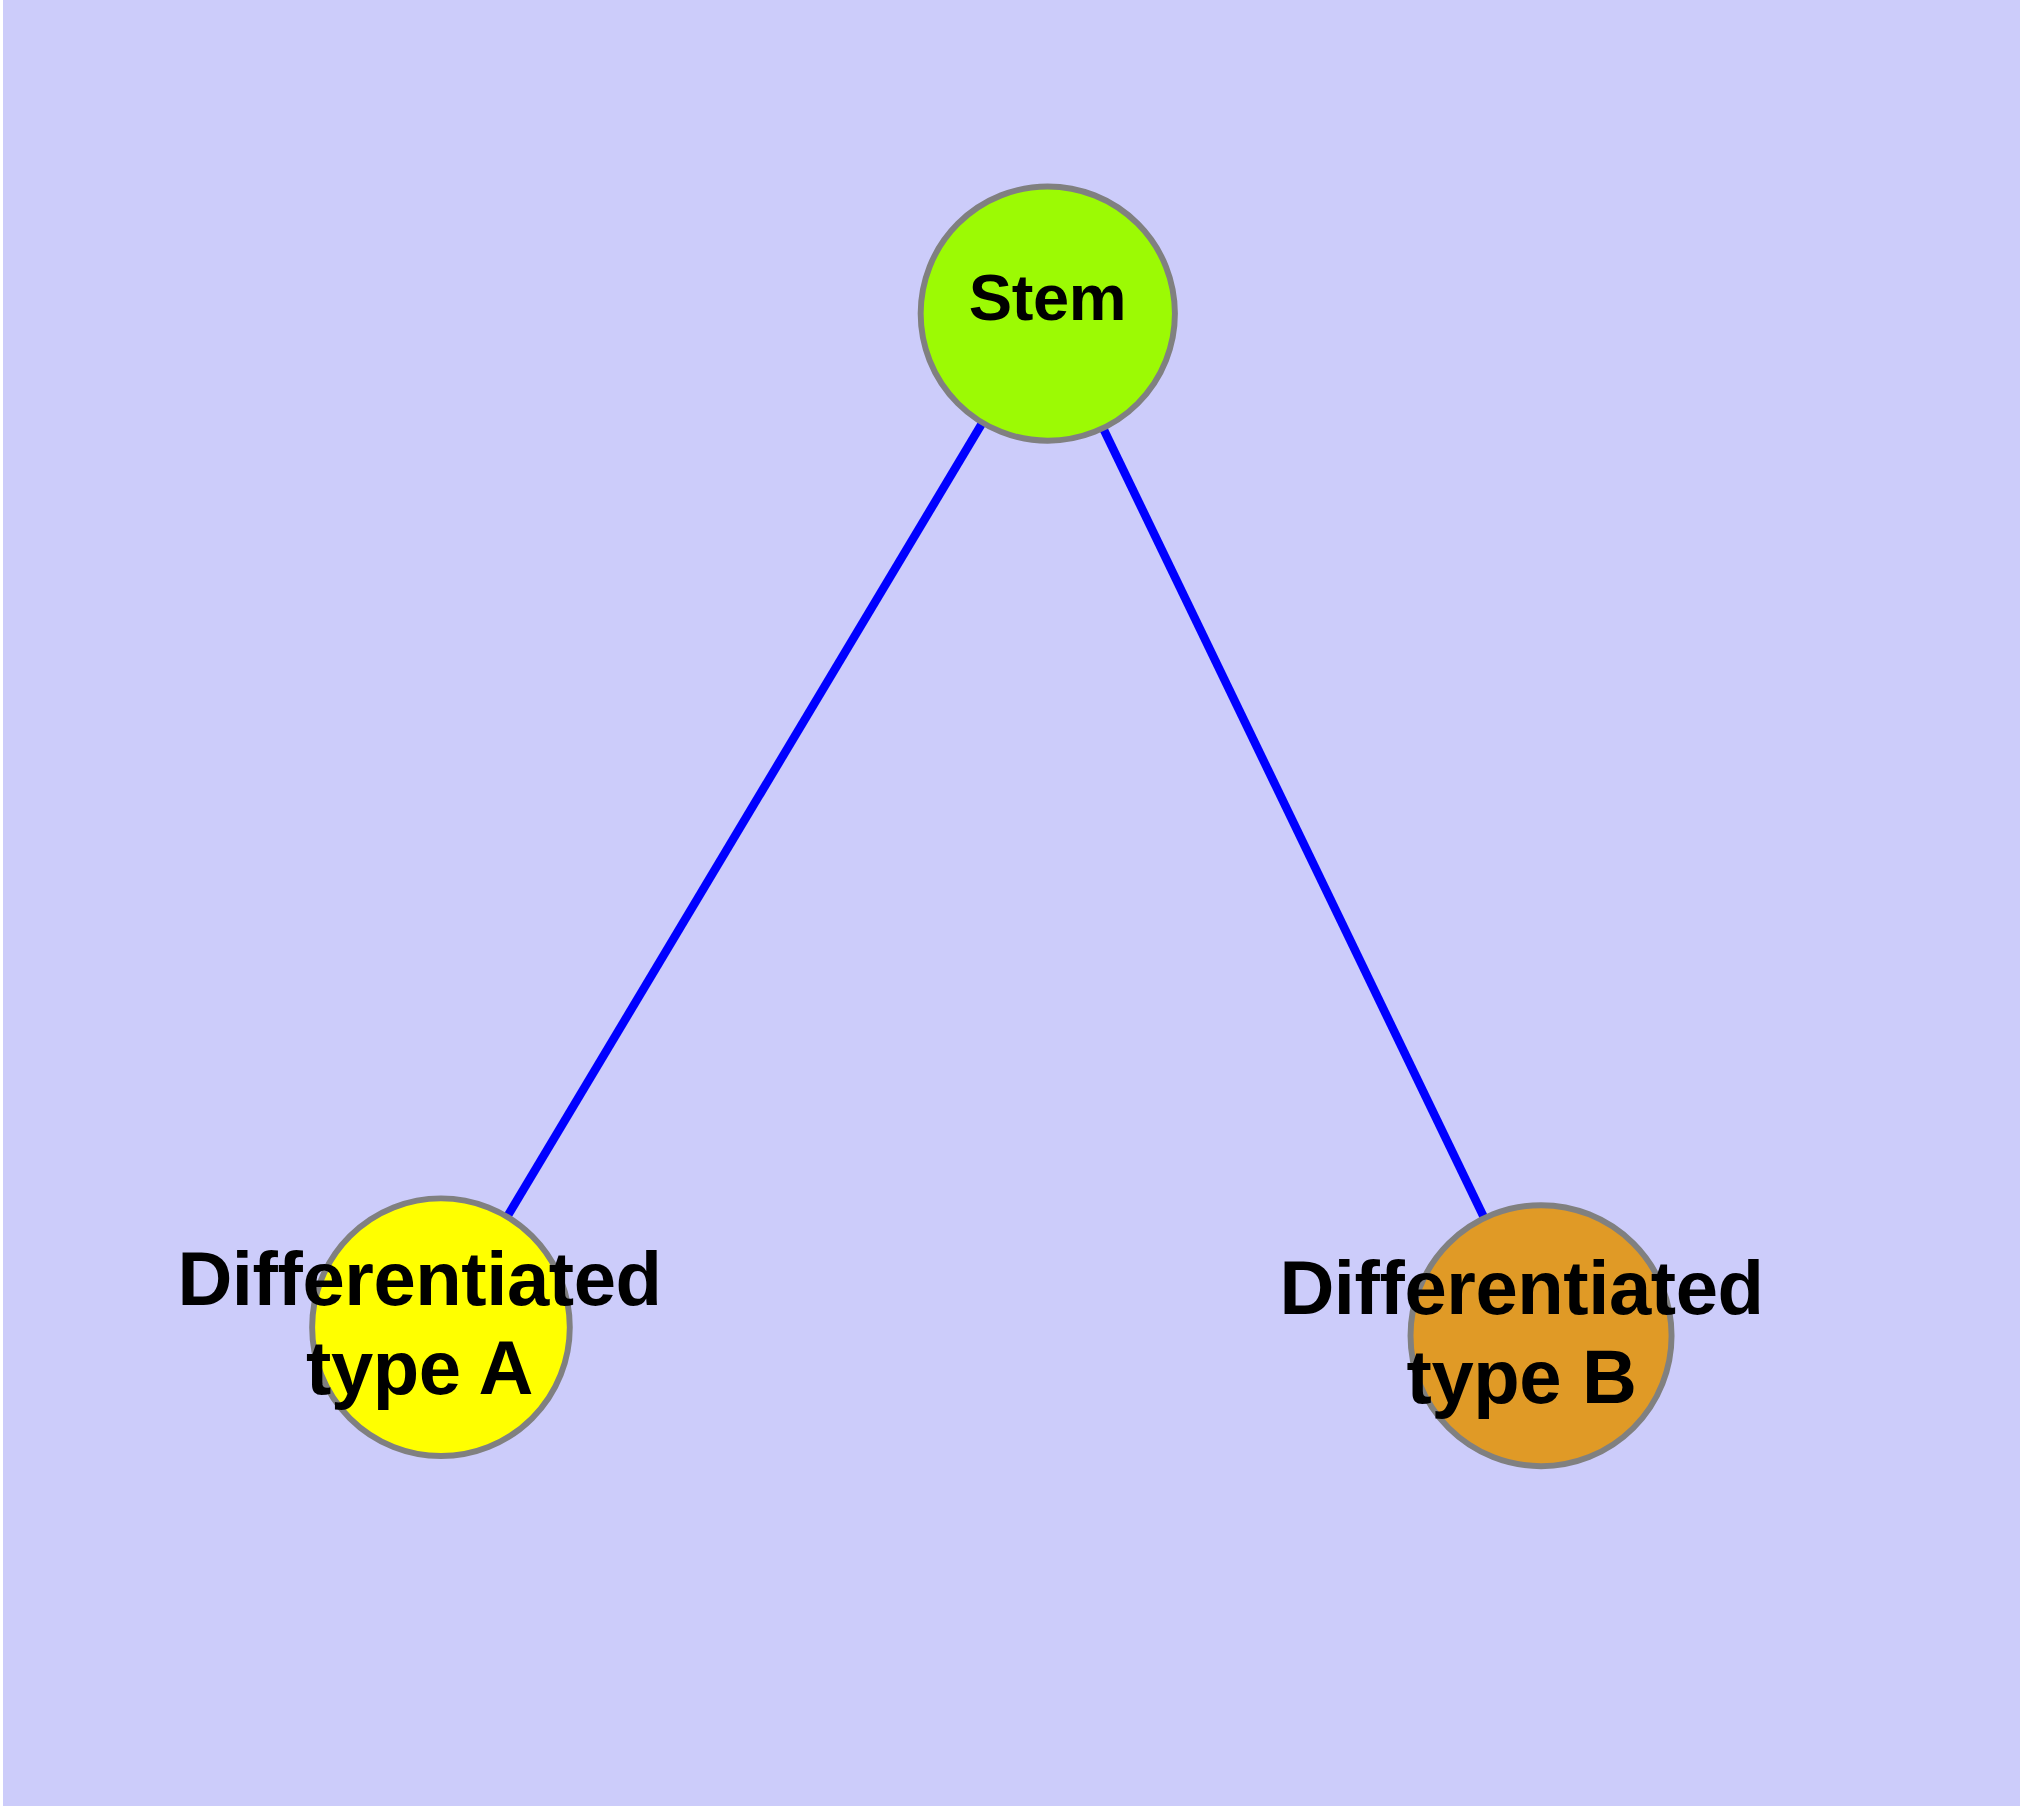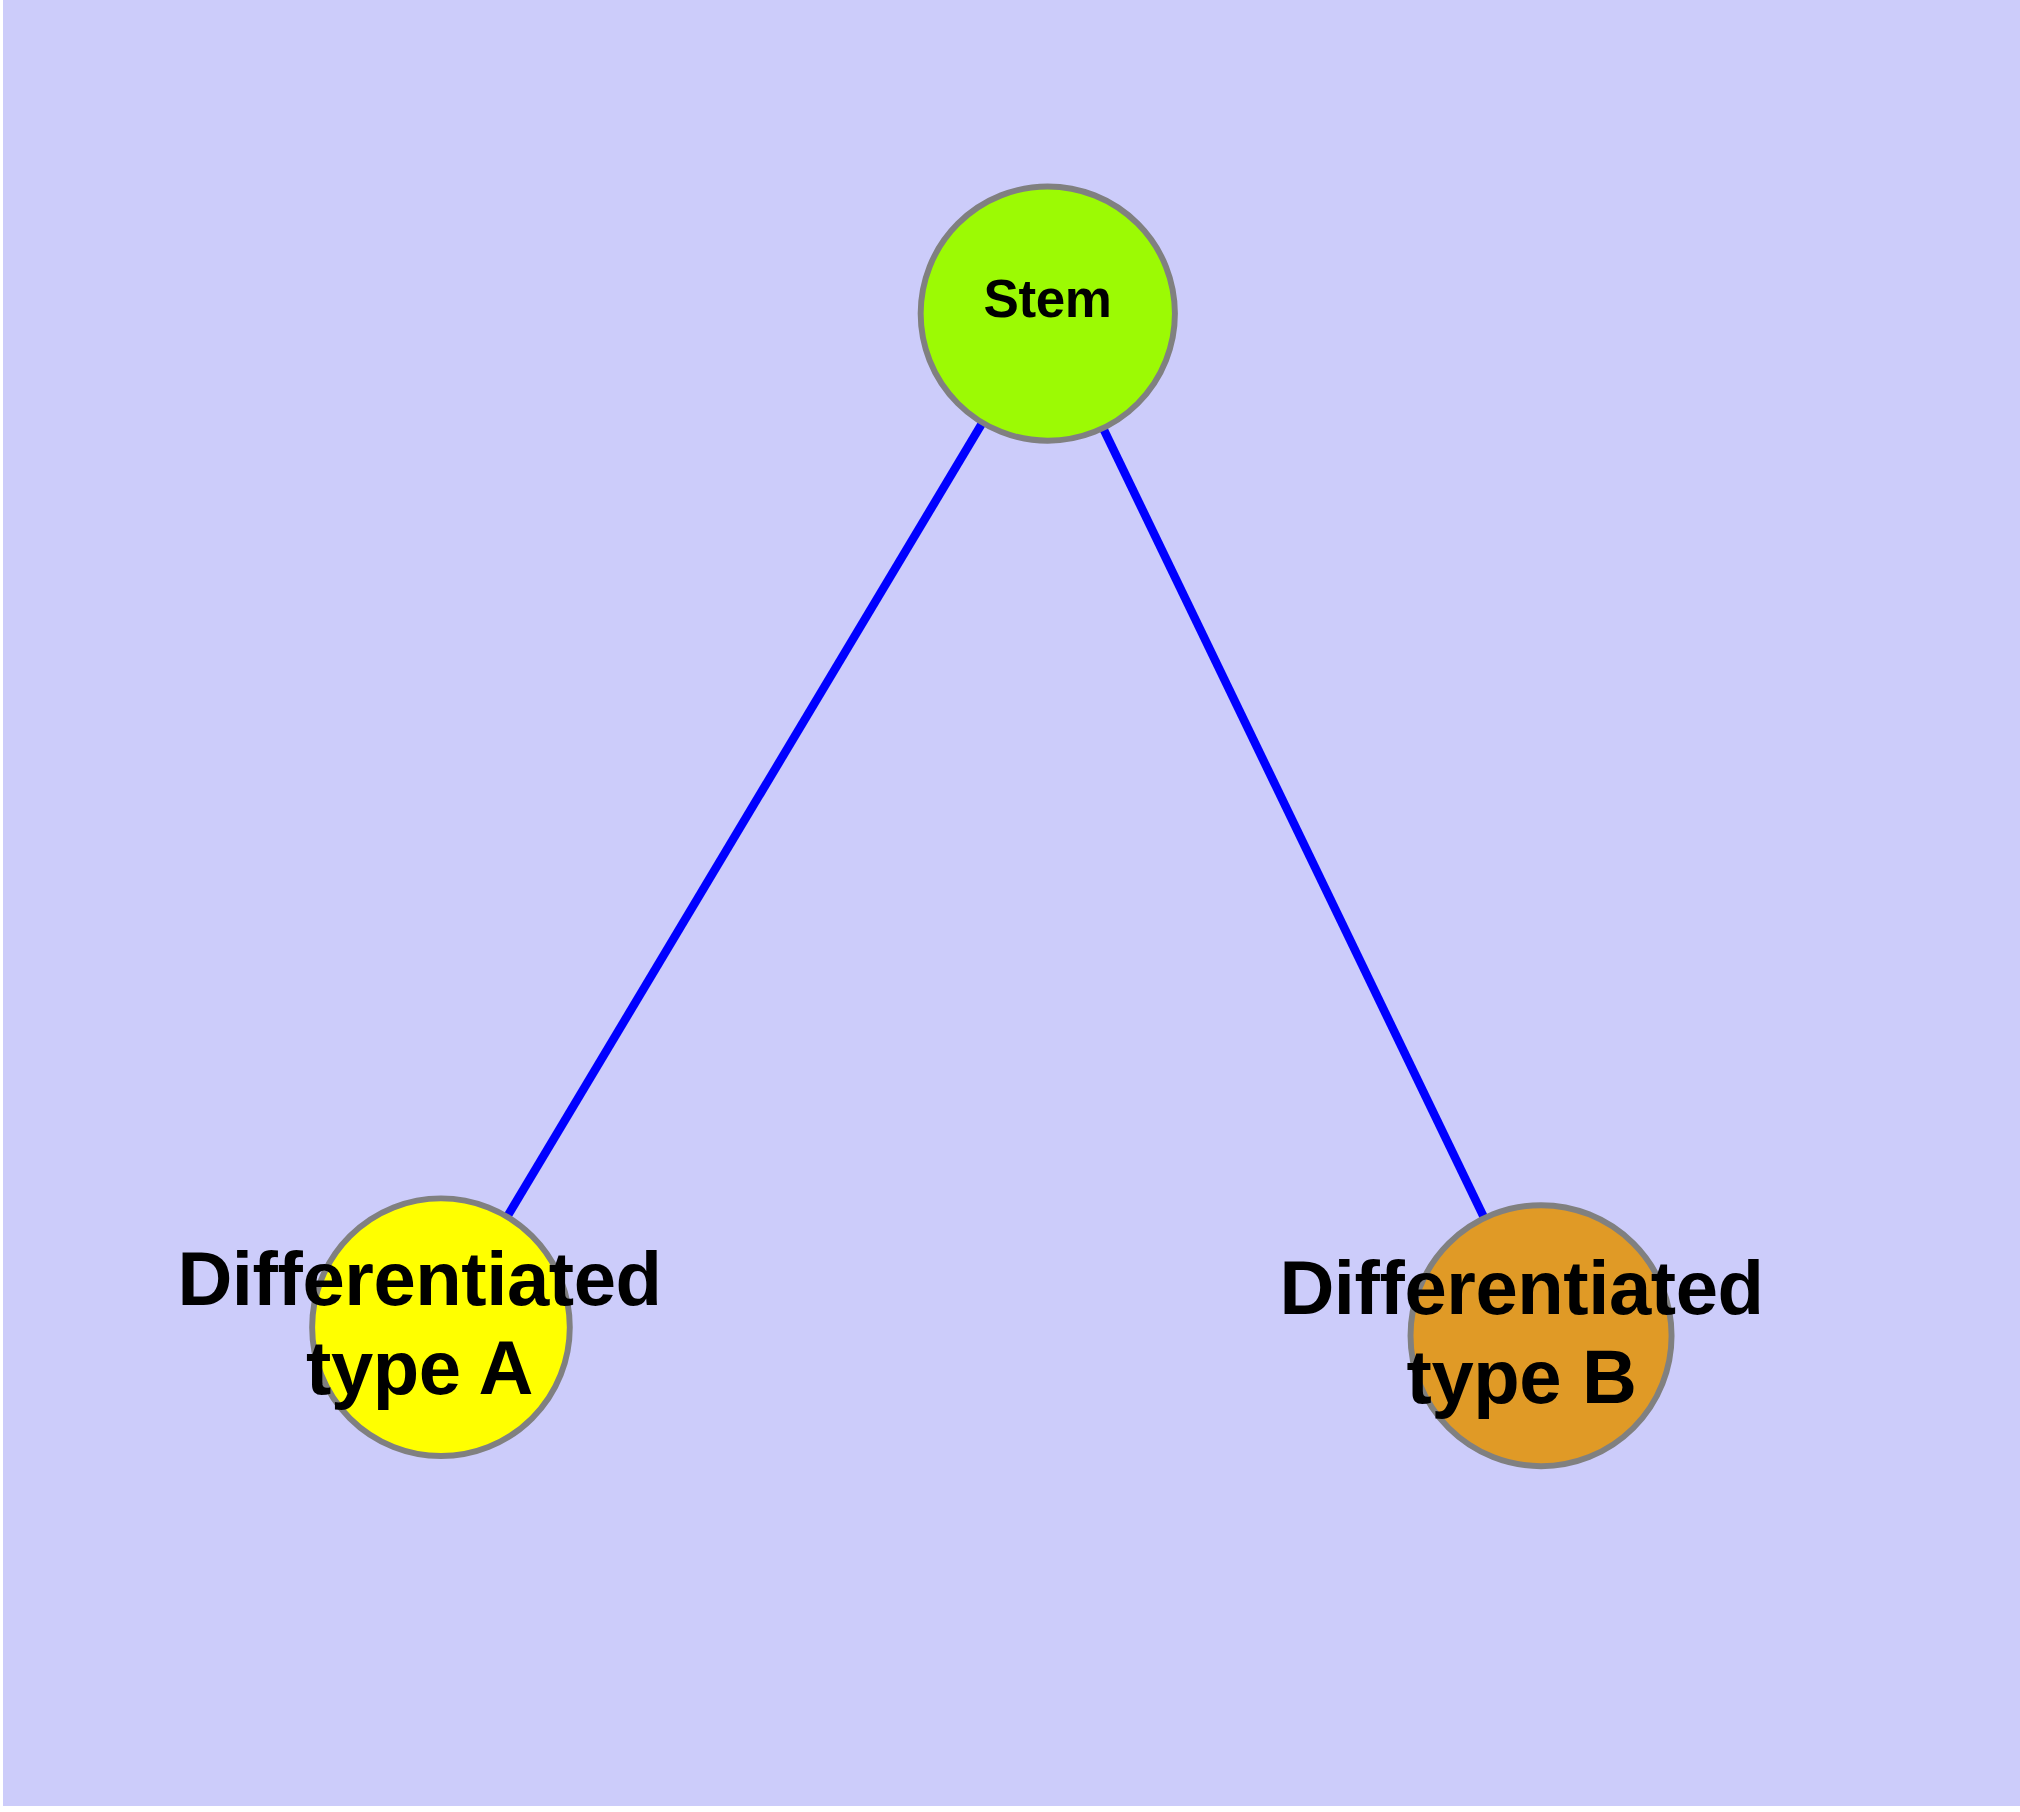--- a/index.html
+++ b/index.html
@@ -45,23 +45,23 @@
     font-family: "Liberation Sans", sans-serif;
     font-weight: bold;
     color: #000000;
     text-align: center;
     line-height: 1.17;
     white-space: pre-line;
     letter-spacing: -0.4px;
     pointer-events: none;
   }
   #label-stem {
-    font-size: 53px;
+    font-size: 65px;
     left: 793px;
-    top: 268px;
+    top: 260px;
     width: 509px;
   }
   #label-diff-a {
     font-size: 76px;
     left: 165px;
     top: 1235px;
     width: 509px;
   }
   #label-diff-b {
     font-size: 76px;

